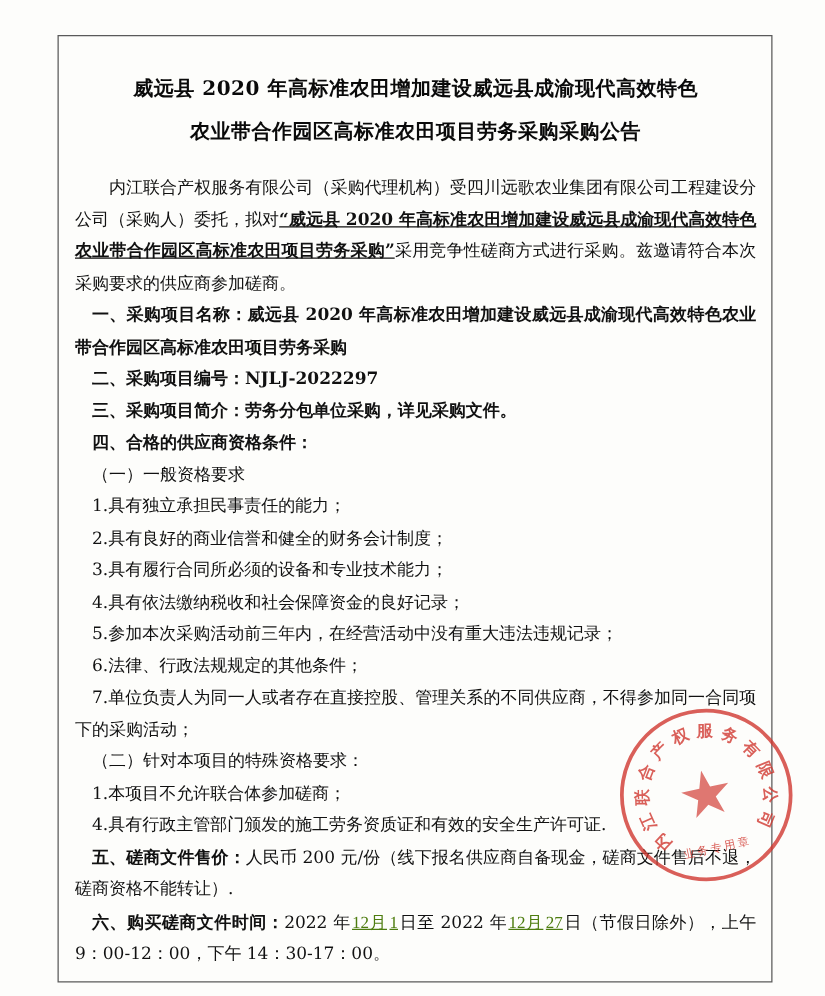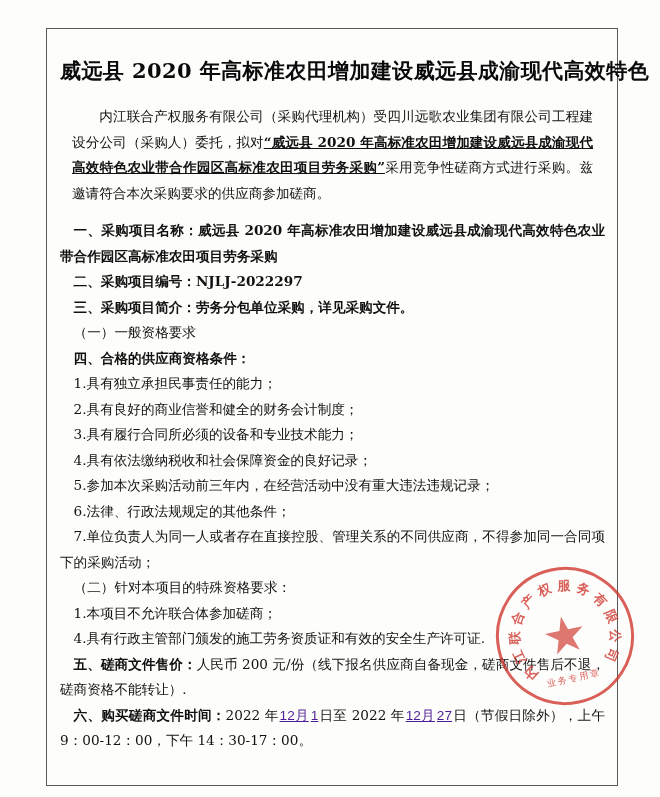--- a/index.html
+++ b/index.html
@@ -29,58 +29,58 @@
     position: absolute;
     left: 60px;
     top: 40px;
     width: 545px;
     height: 740px;
     box-sizing: border-box;
     padding: 0;
   }
   .title {
     text-align: center;
-    font-size: 21px;
+    font-size: 16px;
     font-weight: bold;
     line-height: 34px;
     letter-spacing: 0.4px;
     color: #0a0a0a;
     margin-top: 14px;
   }
   .title-line {
     display: block;
     white-space: nowrap;
   }
   .body-text {
     margin-top: 16px;
     font-size: 13.6px;
     line-height: 25.5px;
     text-align: justify;
     color: #111;
   }
   p.para {
-    margin: 12px;
+    margin: 0;
     text-indent: 2em;
   }
   p.indent1 {
     margin: 0;
     text-indent: 1em;
   }
   .bold {
     font-weight: bold;
   }
   .uline {
     text-decoration: underline;
     font-weight: bold;
   }
   .uline-thin {
   }
   .hand {
-    font-family: Liberation Sans, sans-serif;
-    color: #4c1d95;
+    font-family: Liberation Serif, serif;
+    color: #4d7c0f;
     text-decoration: underline;
     padding: 0 1px;
   }
   
   .seal {
     position: absolute;
     right: 26px;
     bottom: 92px;
     width: 132px;
     height: 132px;
@@ -138,35 +138,36 @@
 </head>
 <body>
 
 <div class="page">
   <div class="frame"></div>
 
   <div class="content">
 
     <div class="title">
       <span class="title-line">威远县 2020 年高标准农田增加建设威远县成渝现代高效特色</span>
+      <span class="title-line">农业带合作园区高标准农田项目劳务采购采购公告</span>
     </div>
 
     <div class="body-text">
 
       <p class="para"><span>内江联合产权服务有限公司（采购代理机构）受四川远歌农业集团有限公司工程建设分公司（采购人）委托，拟对</span><span class="uline">“威远县 2020 年高标准农田增加建设威远县成渝现代高效特色农业带合作园区高标准农田项目劳务采购”</span><span>采用竞争性磋商方式进行采购。兹邀请符合本次采购要求的供应商参加磋商。</span></p>
 
       <p class="indent1"><span class="bold">一、采购项目名称：</span><span class="bold">威远县 2020 年高标准农田增加建设威远县成渝现代高效特色农业带合作园区高标准农田项目劳务采购</span></p>
 
       <p class="indent1"><span class="bold">二、采购项目编号：</span><span class="bold">NJLJ-2022297</span></p>
 
       <p class="indent1"><span class="bold">三、采购项目简介：</span><span class="bold">劳务分包单位采购，详见采购文件。</span></p>
 
+      <p class="indent1"><span class="bold">四、合格的供应商资格条件：</span></p>
+
       <p class="indent1">（一）一般资格要求</p>
-
-      <p class="indent1"><span class="bold">四、合格的供应商资格条件：</span></p>
 
       <p class="indent1">1.具有独立承担民事责任的能力；</p>
       <p class="indent1">2.具有良好的商业信誉和健全的财务会计制度；</p>
       <p class="indent1">3.具有履行合同所必须的设备和专业技术能力；</p>
       <p class="indent1">4.具有依法缴纳税收和社会保障资金的良好记录；</p>
       <p class="indent1">5.参加本次采购活动前三年内，在经营活动中没有重大违法违规记录；</p>
       <p class="indent1">6.法律、行政法规规定的其他条件；</p>
       <p class="indent1">7.单位负责人为同一人或者存在直接控股、管理关系的不同供应商，不得参加同一合同项下的采购活动；</p>
 
       <p class="indent1">（二）针对本项目的特殊资格要求：</p>

